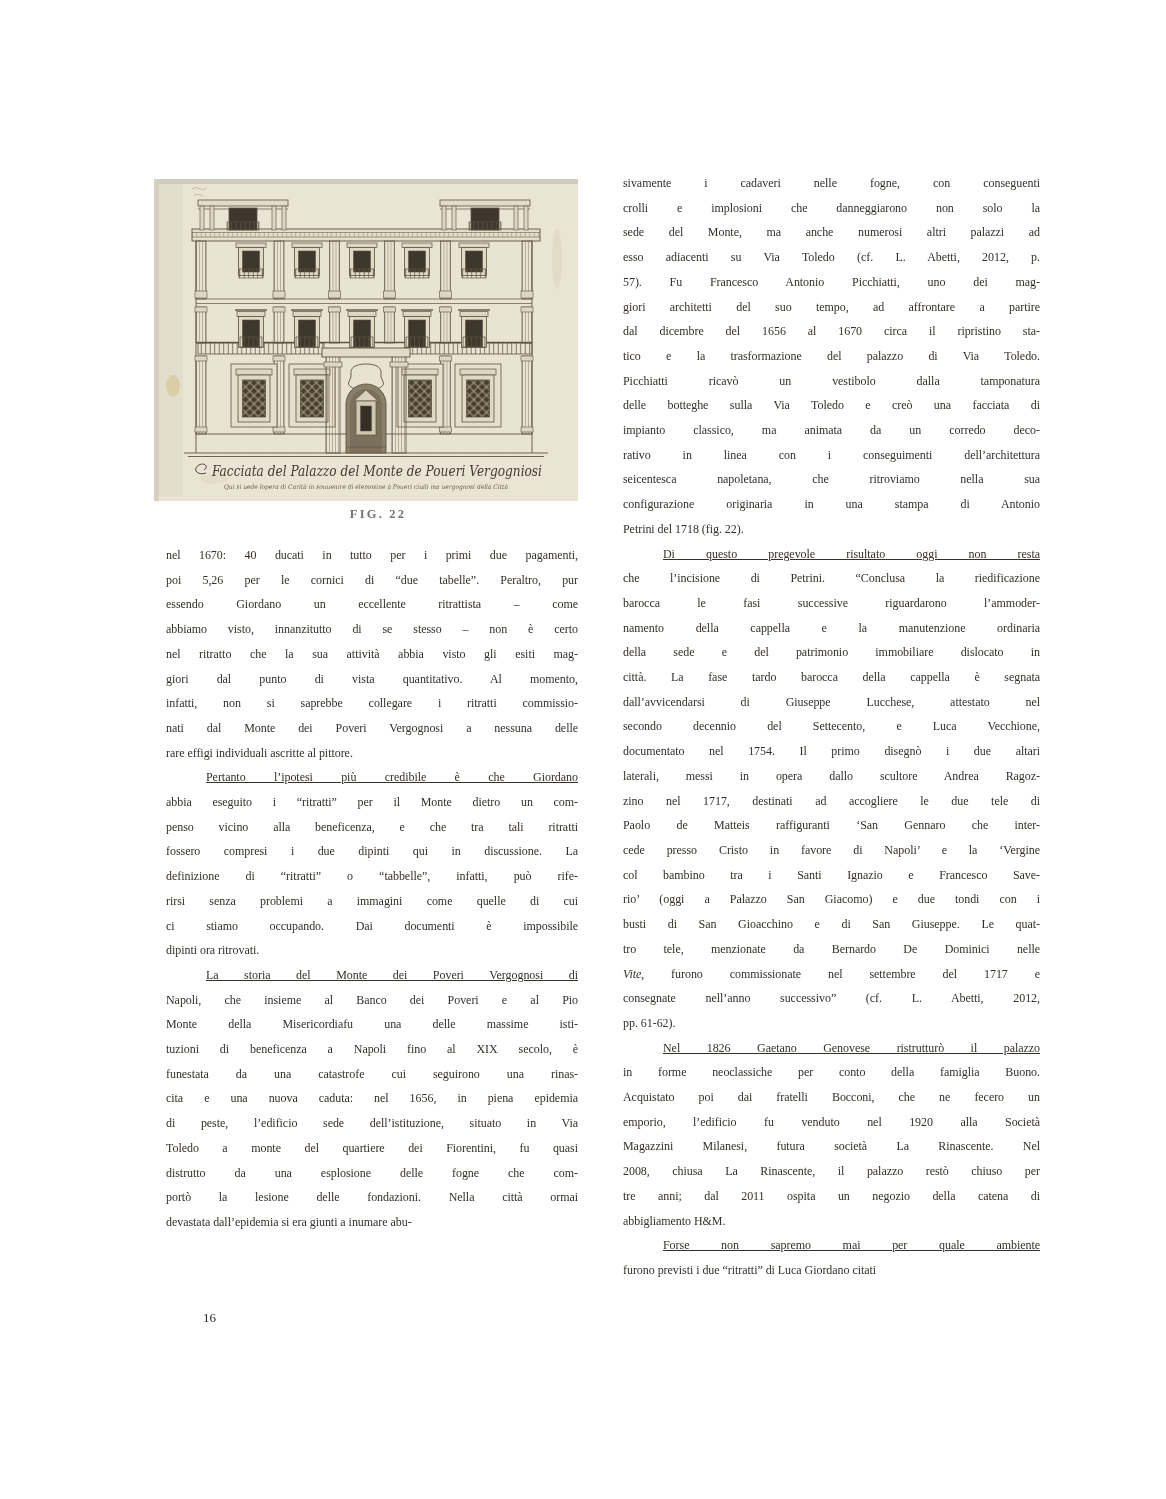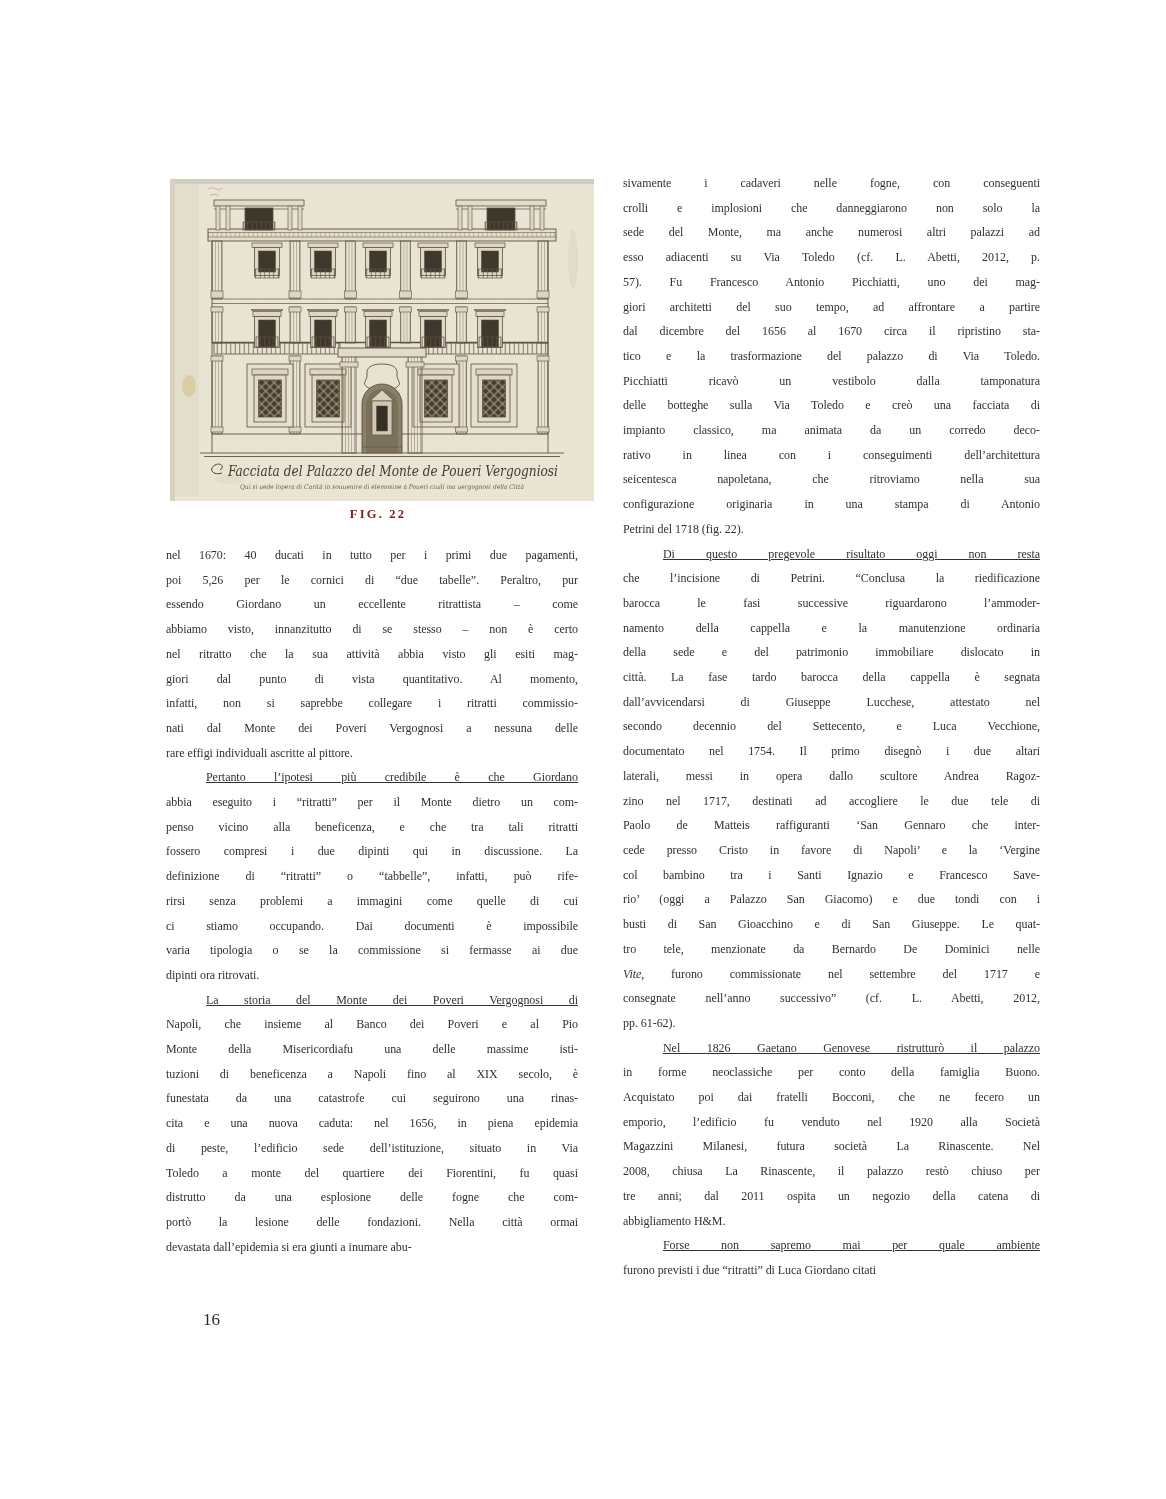--- a/index.html
+++ b/index.html
@@ -4,44 +4,44 @@
 <style>
   html,body { margin:0; padding:0; }
   body {
     width:1166px; height:1499px; position:relative;
     background:#ffffff; overflow:hidden;
     font-family:"Liberation Serif", serif;
   }
   .page { position:absolute; inset:0; background:#ffffff; }
 
   .figure-wrap {
-    position:absolute; left:170px; top:179px; width:360px; height:322px;
+    position:absolute; left:154px; top:179px; width:360px; height:322px;
   }
   .figure-wrap svg { display:block; width:424px; height:322px; }
 
   .fig-caption {
     position:absolute; left:166px; top:507px; width:424px;
     text-align:center; font-size:12.5px; font-weight:bold;
-    letter-spacing:2.2px; color:#7f1d1d;
+    letter-spacing:2.2px; color:#737373;
   }
 
   .column {
     position:absolute; font-size:12px; line-height:24.7px;
     color:#34302a; letter-spacing:-0.05px;
   }
   #left-col  { left:166px; top:543px; width:412px; }
   #right-col { left:623px; top:171px; width:417px; }
 
   .line { text-align:justify; text-align-last:justify; }
   .line.last { text-align-last:left; }
   .line.indent { text-indent:40px;text-decoration:underline; }
 
   .page-number {
     position:absolute; left:203px; top:1310px;
-    font-size:17px; color:#2e2a25;
+    font-size:13px; color:#2e2a25;
   }
 </style>
 </head>
 <body>
 
 <div class="page">
 
   <div class="figure-wrap">
     <svg viewBox="0 0 424 322" xmlns="http://www.w3.org/2000/svg">
       <defs>
@@ -203,21 +203,20 @@
       <div class="line">infatti, non si saprebbe collegare i ritratti commissio-</div>
       <div class="line">nati dal Monte dei Poveri Vergognosi a nessuna delle</div>
       <div class="line last">rare effigi individuali ascritte al pittore.</div>
       <div class="line indent">Pertanto l’ipotesi più credibile è che Giordano</div>
       <div class="line">abbia eseguito i “ritratti” per il Monte dietro un com-</div>
       <div class="line">penso vicino alla beneficenza, e che tra tali ritratti</div>
       <div class="line">fossero compresi i due dipinti qui in discussione. La</div>
       <div class="line">definizione di “ritratti” o “tabbelle”, infatti, può rife-</div>
       <div class="line">rirsi senza problemi a immagini come quelle di cui</div>
       <div class="line">ci stiamo occupando. Dai documenti è impossibile</div>
-      <div class="line">varia tipologia o se la commissione si fermasse ai due</div>
       <div class="line last">dipinti ora ritrovati.</div>
       <div class="line indent">La storia del Monte dei Poveri Vergognosi di</div>
       <div class="line">Napoli, che insieme al Banco dei Poveri e al Pio</div>
       <div class="line">Monte della Misericordiafu una delle massime isti-</div>
       <div class="line">tuzioni di beneficenza a Napoli fino al XIX secolo, è</div>
       <div class="line">funestata da una catastrofe cui seguirono una rinas-</div>
       <div class="line">cita e una nuova caduta: nel 1656, in piena epidemia</div>
       <div class="line">di peste, l’edificio sede dell’istituzione, situato in Via</div>
       <div class="line">Toledo a monte del quartiere dei Fiorentini, fu quasi</div>
       <div class="line">distrutto da una esplosione delle fogne che com-</div>

